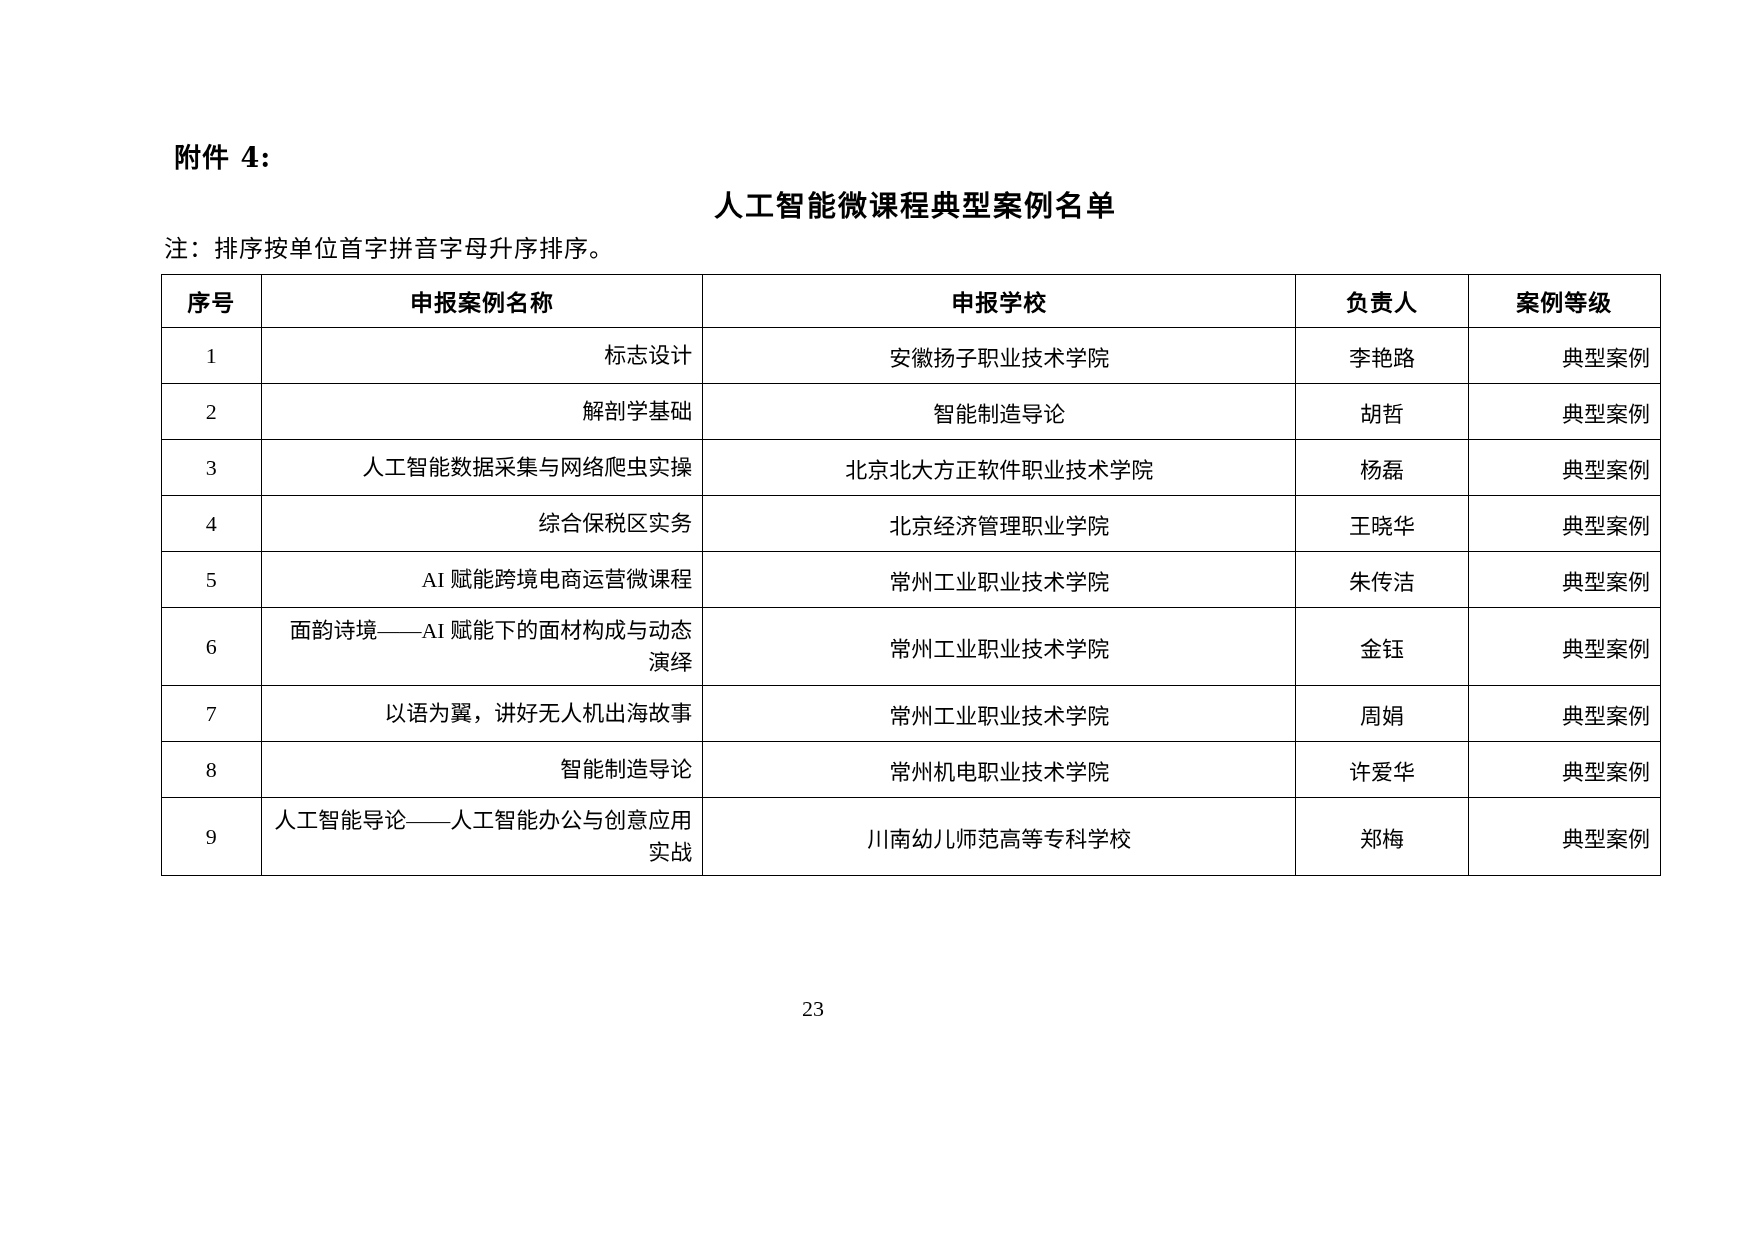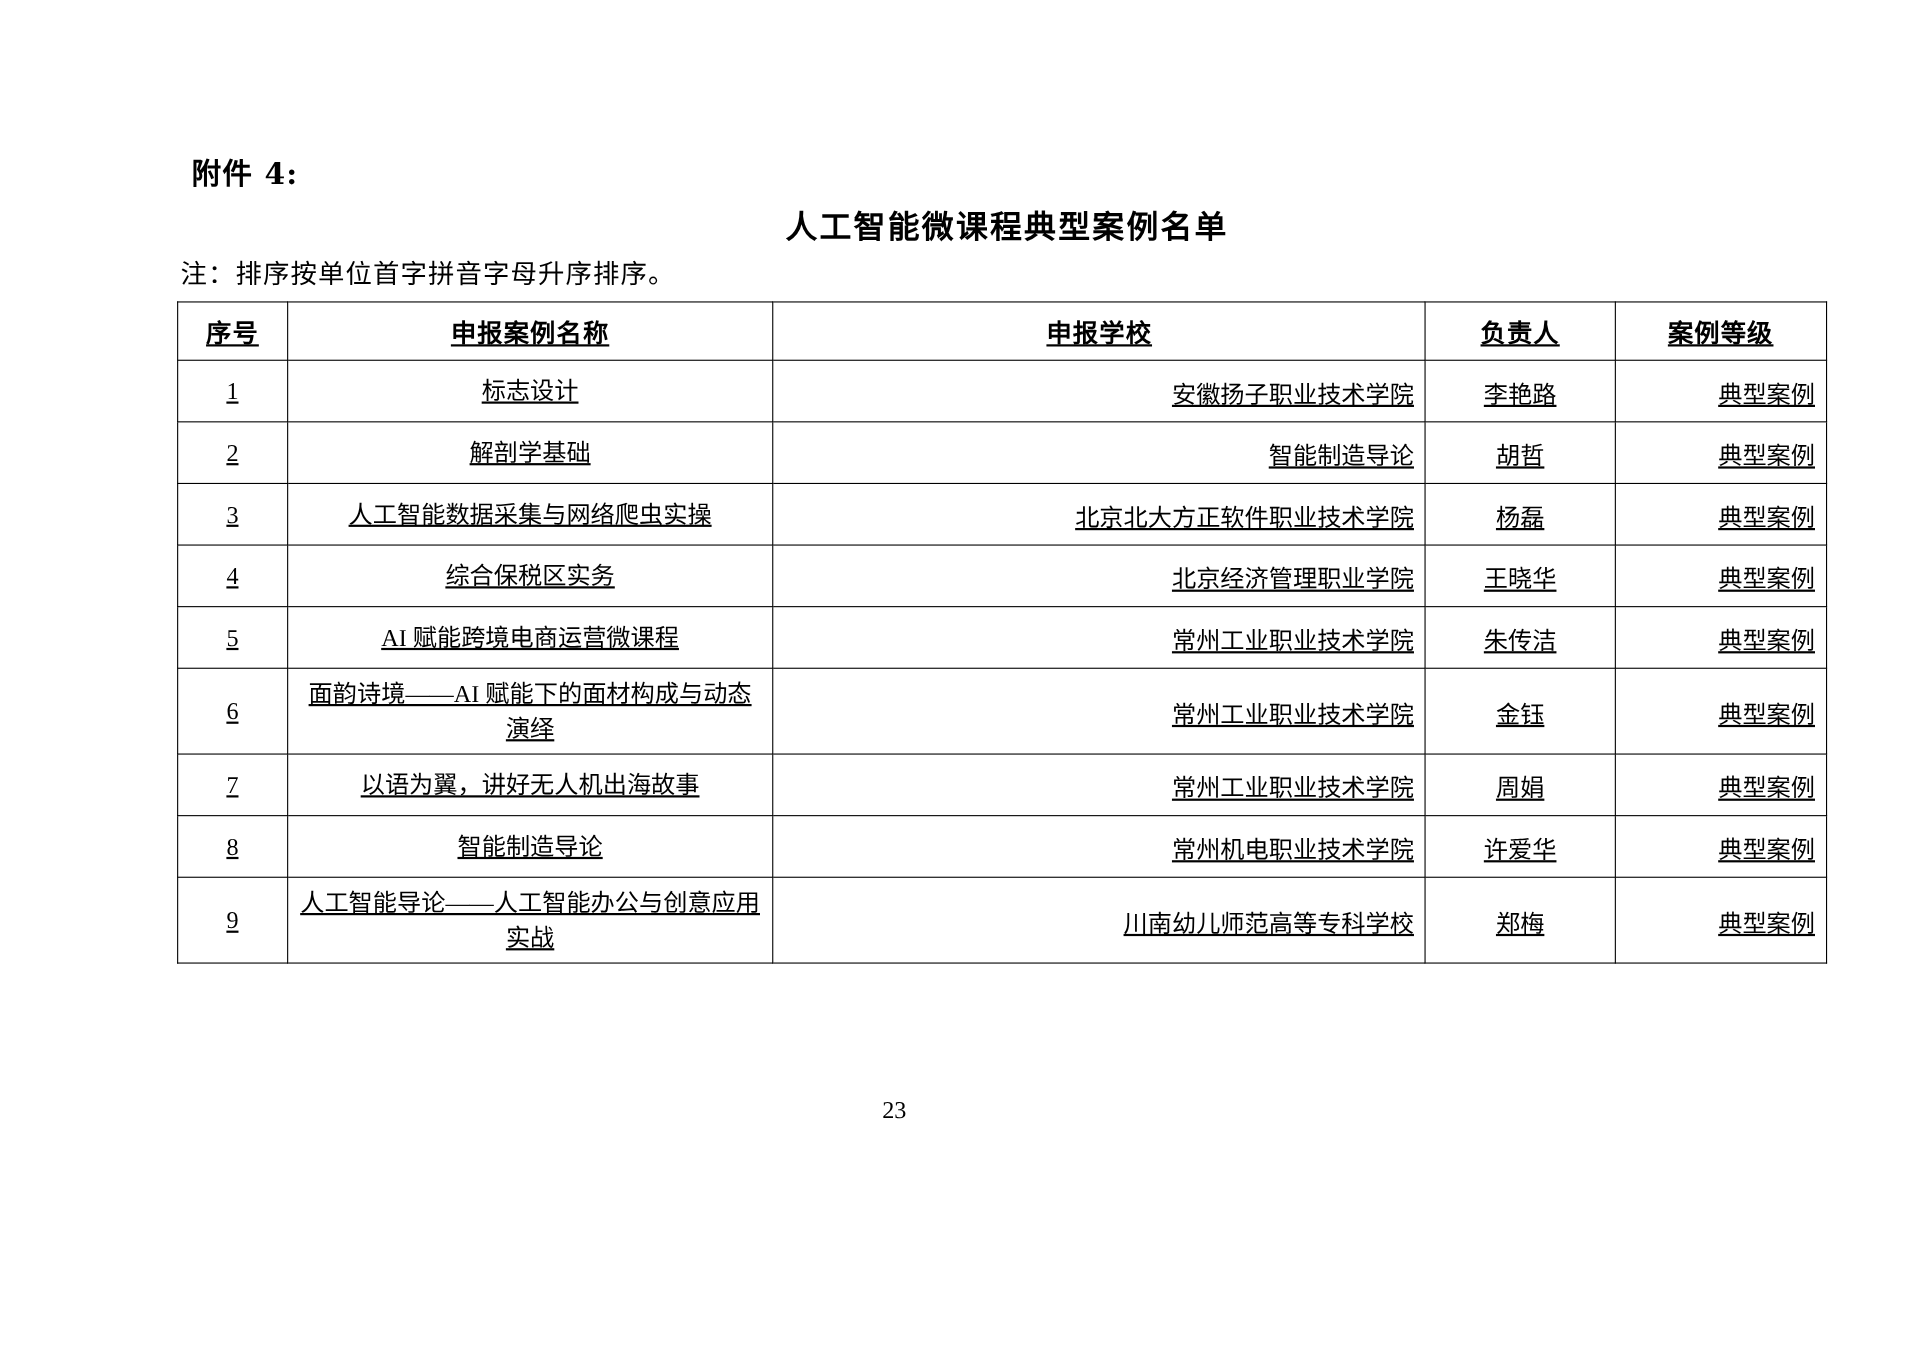--- a/index.html
+++ b/index.html
@@ -61,38 +61,37 @@
     border-collapse: collapse;
     table-layout: fixed;
   }
   table.listing td, table.listing th {
     border: 1.6px solid #000000;
     font-size: 22px;
     font-weight: normal;
     padding: 0 10px;
     font-family: "Liberation Serif", "DejaVu Serif", serif;
     vertical-align: middle;
-    text-decoration: underline;
   }
   table.listing thead th {
     font-weight: bold;
     text-align: center;
     height: 52px;
     font-size: 23px;
     letter-spacing: 1px;
   }
   .col-idx   { width: 88px; }
   .col-name  { width: 390px; }
   .col-school{ width: 524px; }
   .col-person{ width: 152px; }
   .col-level { width: 170px; }
 
   td.c-idx    { text-align: center; }
-  td.c-name   { text-align: center; line-height: 1.45; padding-left: 14px; }
-  td.c-school { text-align: right; padding-left: 14px; }
+  td.c-name   { text-align: right; line-height: 1.45; padding-left: 14px; }
+  td.c-school { text-align: center; padding-left: 14px; }
   td.c-person { text-align: center; }
   td.c-level  { text-align: right; }
 
   tbody tr { height: 56px; }
   tbody tr.two-line { height: 78px; }
 
   .page-number {
     position: absolute;
     left: 0;
     top: 996px;

